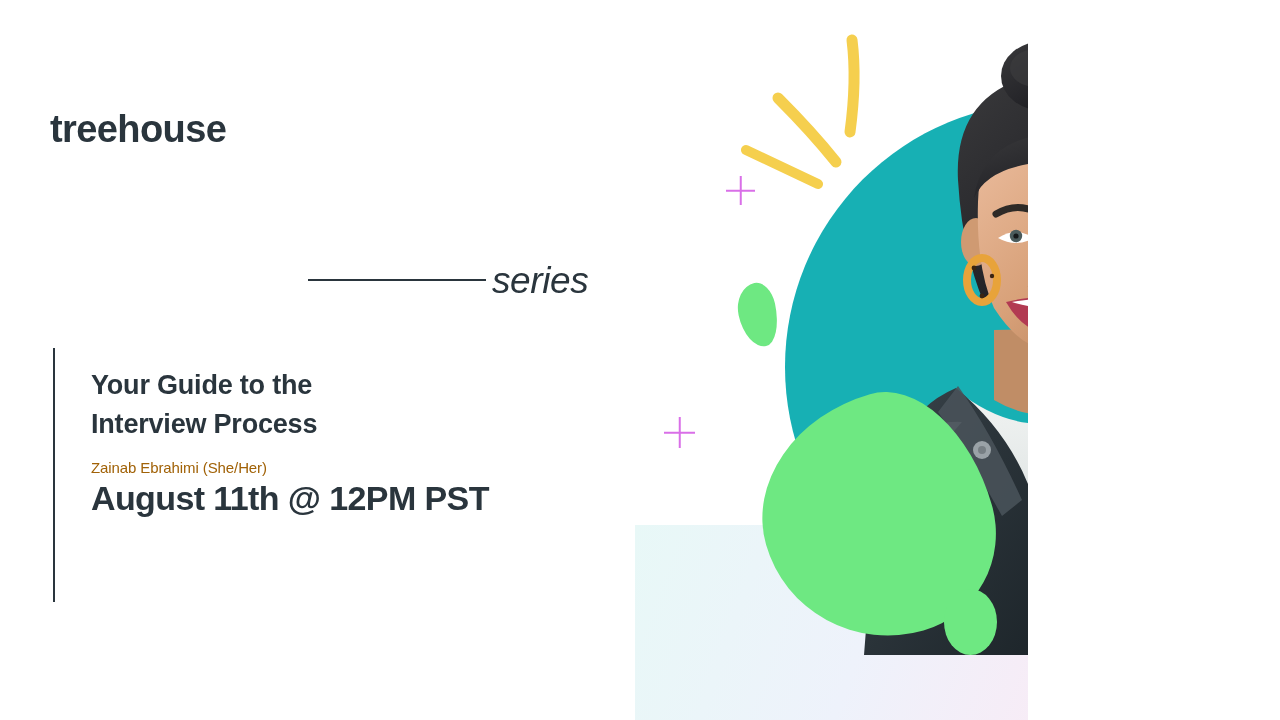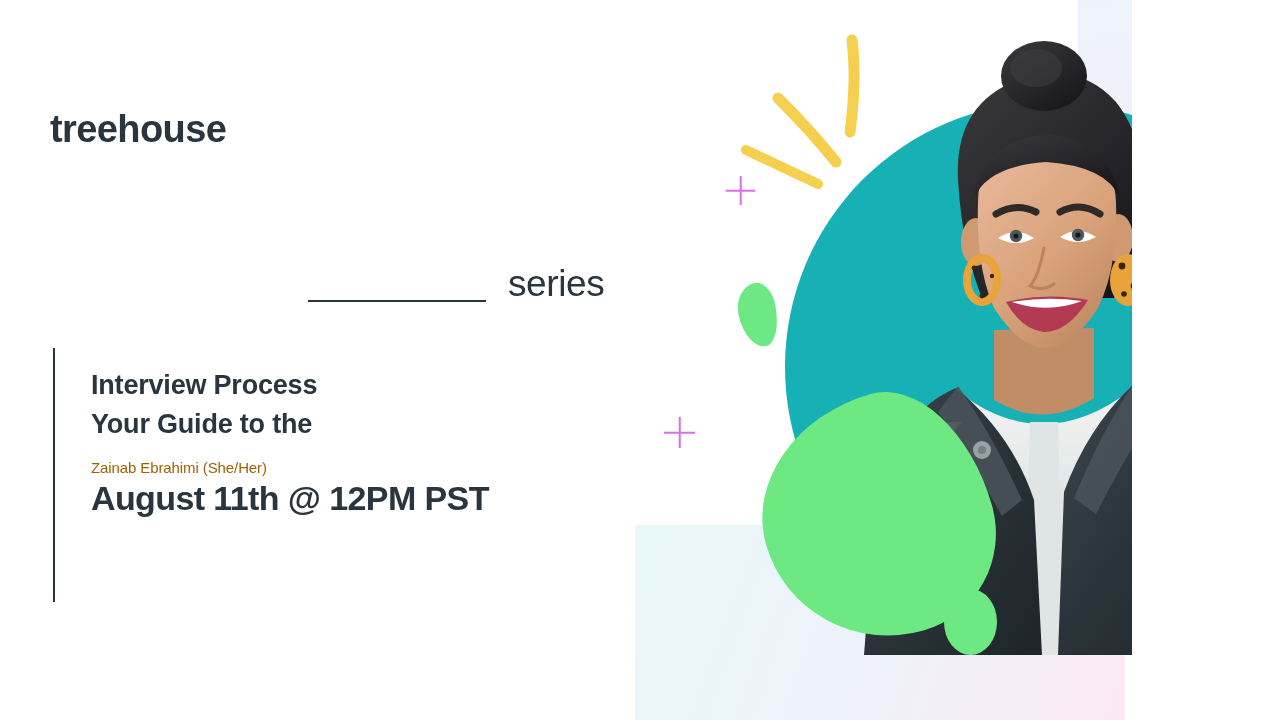--- a/index.html
+++ b/index.html
@@ -6,21 +6,21 @@
   * { margin:0; padding:0; box-sizing:border-box; }
   html, body {
     width:1280px; height:720px;
     background:#ffffff;
     font-family:"Liberation Sans", sans-serif;
     overflow:hidden;
   }
 
   #stage {
     position:relative;
-    width:1132px; height:720px;
+    width:1028px; height:720px;
     background:#ffffff;
     overflow:hidden;
   }
 
   
   .pastel-right {
     position:absolute;
     left:1078px; top:0; width:202px; height:498px;
     background:linear-gradient(170deg,#eef3fb 0%,#f3eefa 45%,#fbeaf5 100%);
   }
@@ -109,21 +109,21 @@
   .headline-outline svg { display:block; width:100%; height:100%; overflow:visible; }
   .outline-text {
     font-family:"Liberation Sans", sans-serif;
     font-size:82px; font-weight:400; letter-spacing:-1px;
     fill:none; stroke:#2a353d; stroke-width:1.6px;
   }
 
   .series-row {
     position:absolute; left:308px; top:258px;
     width:318px; height:44px;
-    display:flex; align-items:flex-end; gap:22px;
+    display:flex; align-items:center; gap:6px;font-style:italic;
   }
   .series-rule { flex:0 0 178px; height:1.6px; background:#2a353d; }
   .series-word {
     font-size:37px; font-weight:500; color:#2a353d;
     letter-spacing:-0.4px; line-height:1;
   }
 
   .accent-bar {
     position:absolute; left:53px; top:348px;
     width:1.7px; height:254px; background:#2a353d;
@@ -280,20 +280,20 @@
 
   <div class="series-row">
     <div class="series-rule"></div>
     <div class="series-word">series</div>
   </div>
 
   <div class="accent-bar"></div>
 
   <div class="info-block">
     <div class="talk-title">
+      <div>Your Guide to the</div>
       <div>Interview Process</div>
-      <div>Your Guide to the</div>
     </div>
     <div class="speaker-name">Zainab Ebrahimi (She/Her)</div>
     <div class="event-datetime">August 11th @ 12PM PST</div>
   </div>
 
 </div>
 
 </body></html>

